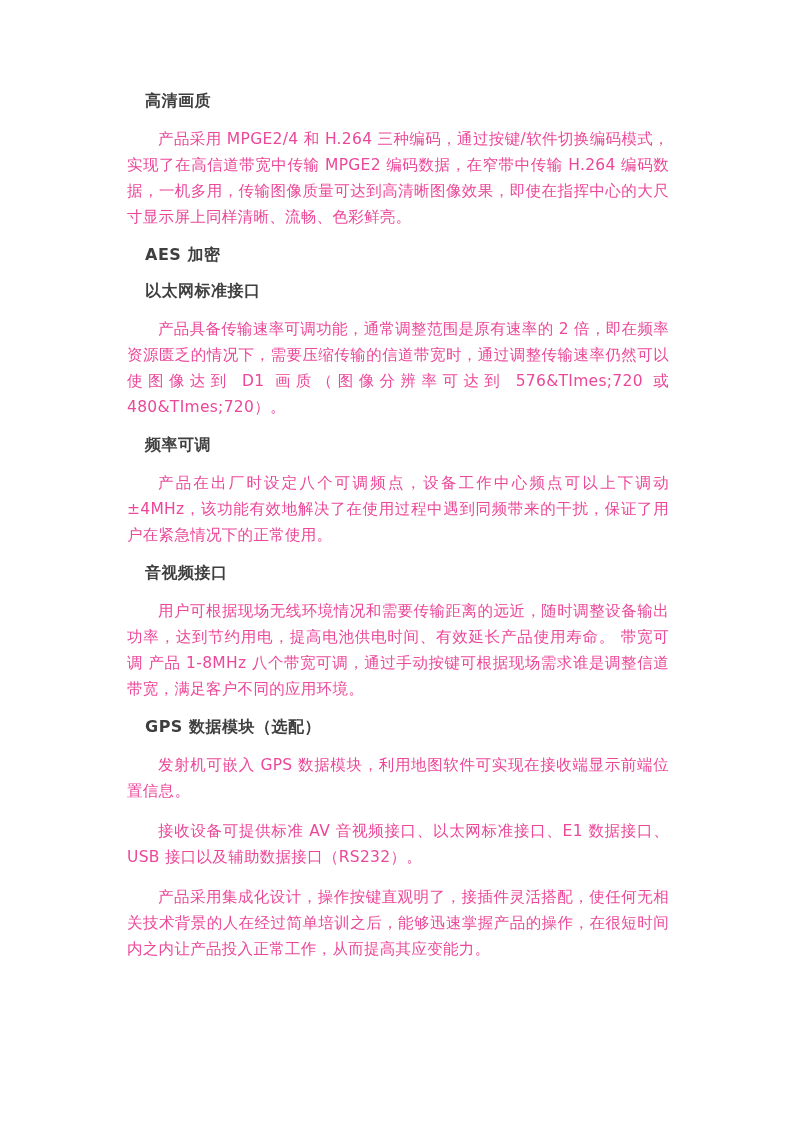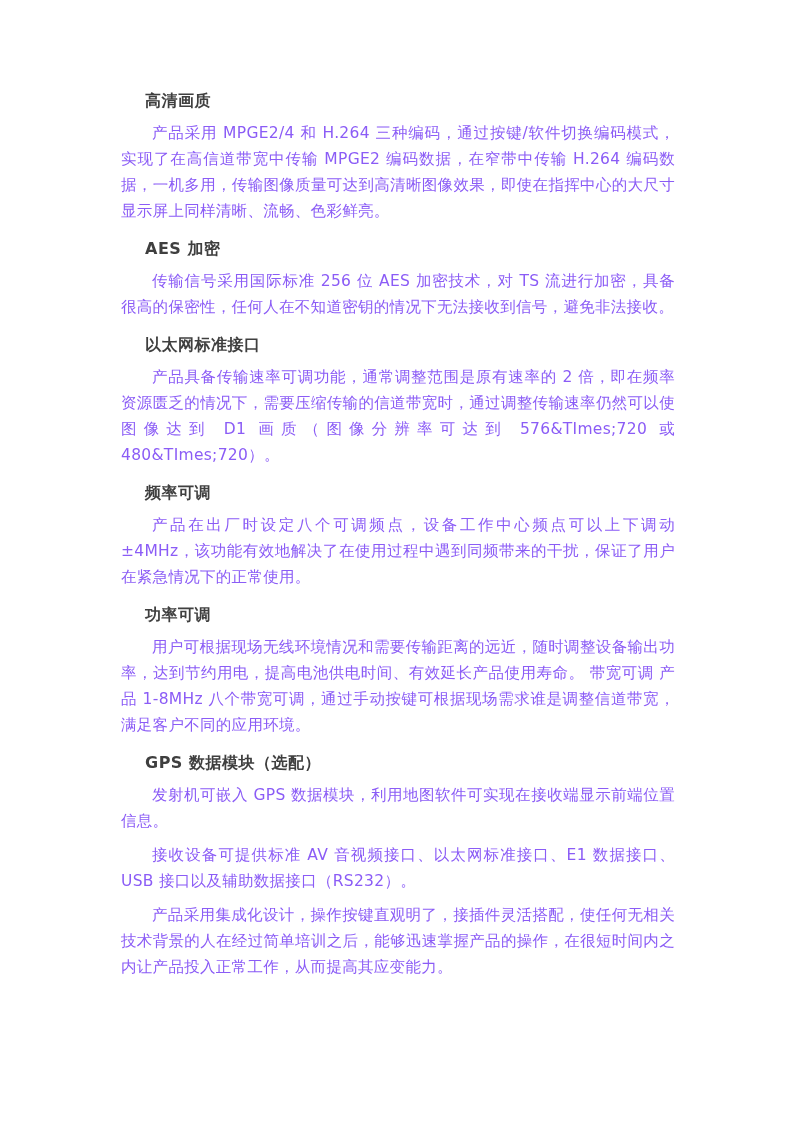--- a/index.html
+++ b/index.html
@@ -23,55 +23,54 @@
     font-weight: 700;
     color: #3f3f3f;
     line-height: 22px;
     margin: 14px 0 8px 0;
     text-indent: 2em;
     letter-spacing: 0.5px;
   }
   .feature-section:first-child .feature-title { margin-top: 0; }
   .feature-body {
     font-size: 15.5px;
-    color: #8b5cf6;
+    color: #ec4899;
     line-height: 26px;
-    margin: 8px;
+    margin: 14px;
     text-indent: 2em;
     text-align: justify;
     letter-spacing: 0.3px;
   }
 </style>
 </head>
 <body>
 
 <div class="page">
 
   <section class="feature-section">
     <h3 class="feature-title">高清画质</h3>
     <p class="feature-body">产品采用 MPGE2/4 和 H.264 三种编码，通过按键/软件切换编码模式，实现了在高信道带宽中传输 MPGE2 编码数据，在窄带中传输 H.264 编码数据，一机多用，传输图像质量可达到高清晰图像效果，即使在指挥中心的大尺寸显示屏上同样清晰、流畅、色彩鲜亮。</p>
   </section>
 
   <section class="feature-section">
     <h3 class="feature-title">AES 加密</h3>
-    <p class="feature-body">传输信号采用国际标准 256 位 AES 加密技术，对 TS 流进行加密，具备很高的保密性，任何人在不知道密钥的情况下无法接收到信号，避免非法接收。</p>
   </section>
 
   <section class="feature-section">
     <h3 class="feature-title">以太网标准接口</h3>
     <p class="feature-body">产品具备传输速率可调功能，通常调整范围是原有速率的 2 倍，即在频率资源匮乏的情况下，需要压缩传输的信道带宽时，通过调整传输速率仍然可以使图像达到 D1 画质（图像分辨率可达到 576&amp;TImes;720 或 480&amp;TImes;720）。</p>
   </section>
 
   <section class="feature-section">
     <h3 class="feature-title">频率可调</h3>
     <p class="feature-body">产品在出厂时设定八个可调频点，设备工作中心频点可以上下调动±4MHz，该功能有效地解决了在使用过程中遇到同频带来的干扰，保证了用户在紧急情况下的正常使用。</p>
   </section>
 
   <section class="feature-section">
-    <h3 class="feature-title">功率可调</h3>
+    <h3 class="feature-title">音视频接口</h3>
     <p class="feature-body">用户可根据现场无线环境情况和需要传输距离的远近，随时调整设备输出功率，达到节约用电，提高电池供电时间、有效延长产品使用寿命。 带宽可调 产品 1-8MHz 八个带宽可调，通过手动按键可根据现场需求谁是调整信道带宽，满足客户不同的应用环境。</p>
   </section>
 
   <section class="feature-section">
     <h3 class="feature-title">GPS 数据模块（选配）</h3>
     <p class="feature-body">发射机可嵌入 GPS 数据模块，利用地图软件可实现在接收端显示前端位置信息。</p>
   </section>
 
   <section class="feature-section">
     <p class="feature-body">接收设备可提供标准 AV 音视频接口、以太网标准接口、E1 数据接口、USB 接口以及辅助数据接口（RS232）。</p>

